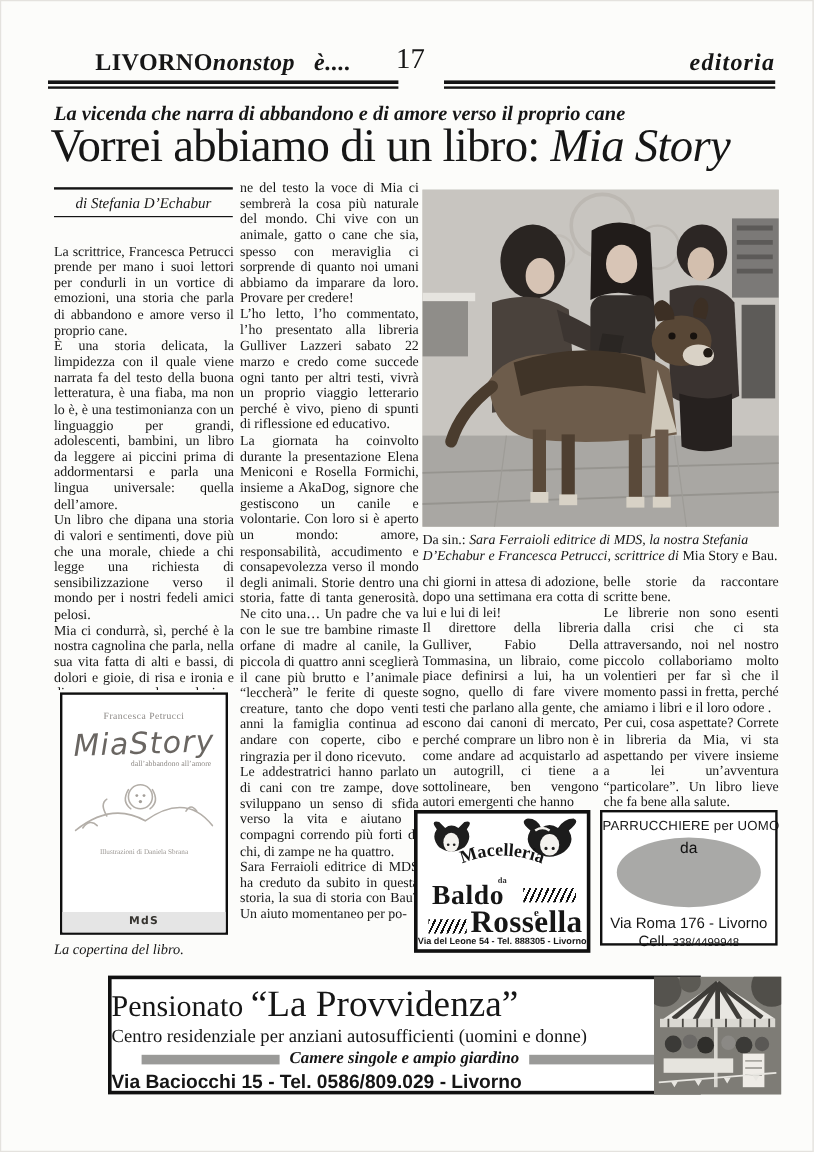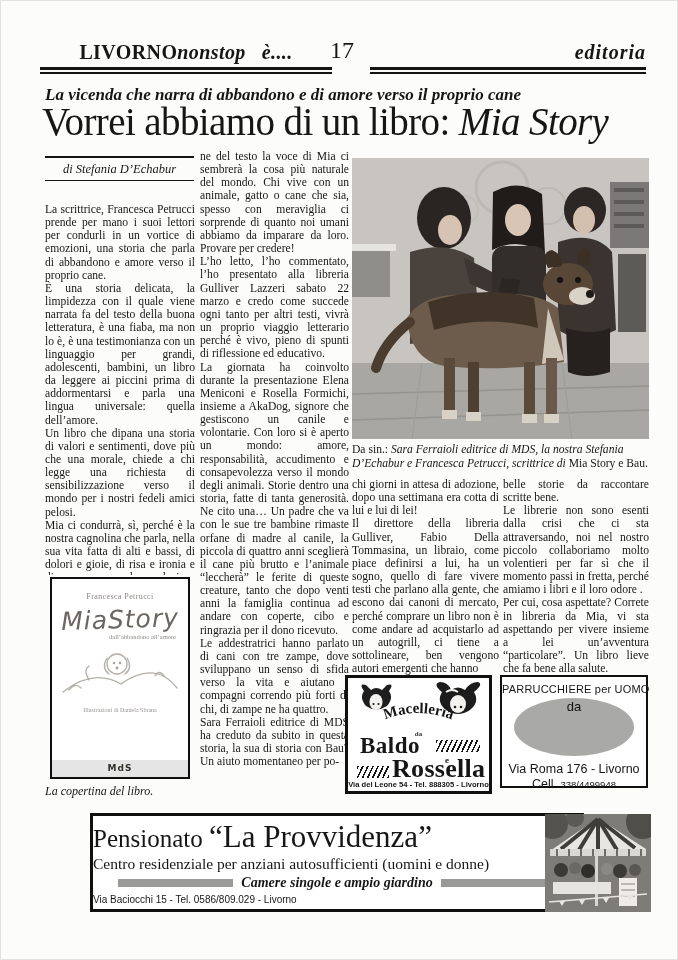--- a/index.html
+++ b/index.html
@@ -80,21 +80,21 @@
 
   
   .ad-pen{position:absolute;left:42px;top:813px;width:494px;height:99px;border:3px solid #101010;
           box-sizing:border-box;background:#fff;text-align:left;margin-left:48px;}
   .pen-title{font-size:25px;margin-top:3px;white-space:nowrap;}
   .pen-title .big{font-size:31px;}
   .pen-sub{font-size:15.5px;margin-top:0px;white-space:nowrap;}
   .pen-mid{display:flex;align-items:center;justify-content:center;gap:8px;margin-top:2px;}
   .pen-bar{width:115px;height:8px;background:#9a9a98;}
   .pen-mid-text{font-style:italic;font-size:14px;font-weight:bold;white-space:nowrap;}
-  .pen-addr{font-family:"Liberation Sans",sans-serif;font-size:10px;margin-top:3px;}
+  .pen-addr{font-family:"Liberation Sans",sans-serif;font-size:16px;margin-top:3px;font-weight:bold;}
   .pen-photo{position:absolute;left:545px;top:814px;width:106px;height:98px;background:#7e7c76;}
 </style>
 </head>
 <body>
 
 <div class="page">
 
   <div class="mast-left">
     <div class="mast-title"><span class="b">LIVORNO</span><span class="it">nonstop</span><span class="tail">è....</span>
     </div>

